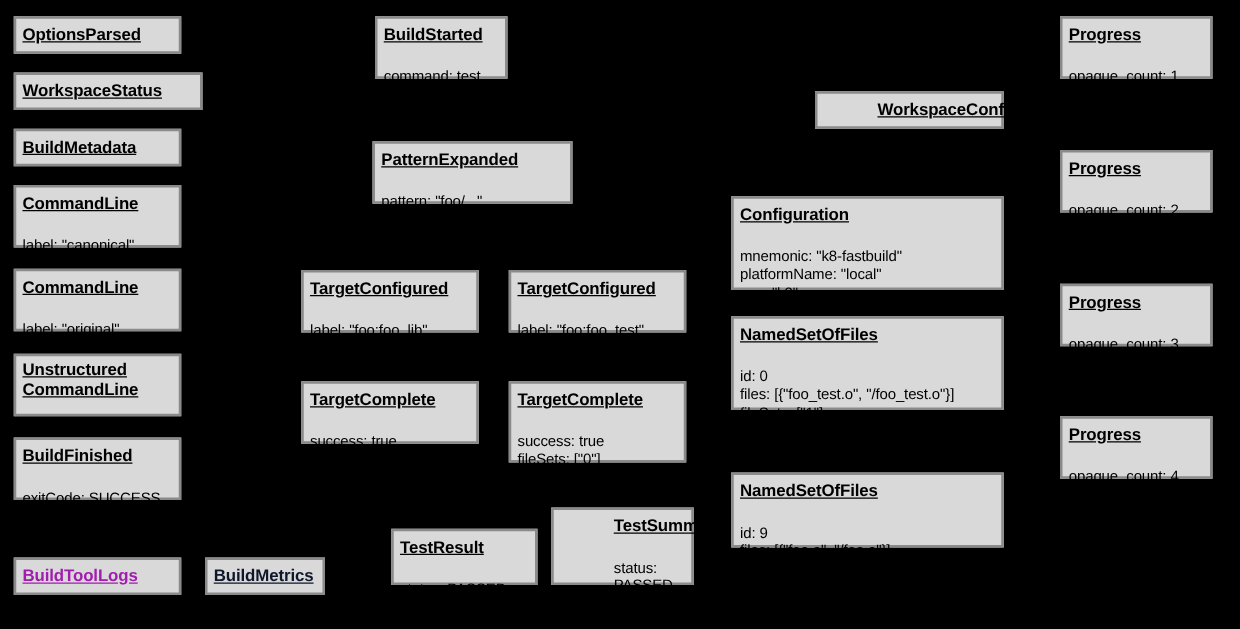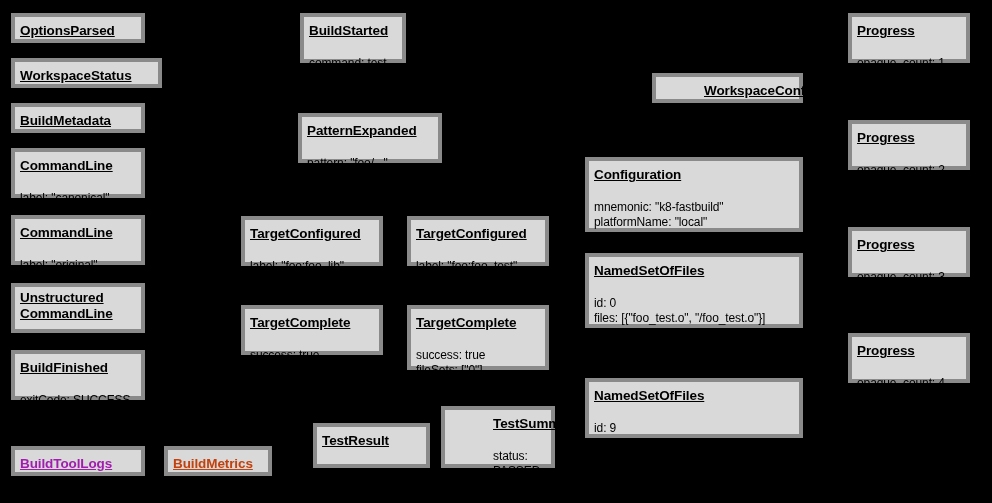--- a/index.html
+++ b/index.html
@@ -11,21 +11,21 @@
     position: relative;
     width: 992px;
     height: 503px;
     background: #000000;
     overflow: hidden;
     font-family: "Liberation Sans", sans-serif;
   }
   .node {
     position: absolute;
     background: #d9d9d9;
-    border: 4px solid #a21caf;
+    border: 2px solid #a21caf;
     box-sizing: border-box;
     padding: 3px 5px 4px 5px;
     color: #000000;
     line-height: 1.22;
   }
   .node-title {
     font-size: 13.5px;
     font-weight: bold;
     text-decoration: underline;
     display: inline-block;
@@ -48,23 +48,23 @@
 <div id="canvas" style="background: rgb(0, 0, 0);">
     <div class="node" style="left: 11px; top: 13px; width: 134px; height: 30px; background: rgb(217, 217, 217); border-color: rgb(138, 138, 138); color: rgb(0, 0, 0);"><div class="node-title">OptionsParsed</div></div>
     <div class="node" style="left: 11px; top: 58px; width: 151px; height: 30px; background: rgb(217, 217, 217); border-color: rgb(138, 138, 138); color: rgb(0, 0, 0);"><div class="node-title">WorkspaceStatus</div></div>
     <div class="node" style="left: 11px; top: 103px; width: 134px; height: 30px; background: rgb(217, 217, 217); border-color: rgb(138, 138, 138); color: rgb(0, 0, 0);"><div class="node-title">BuildMetadata</div></div>
     <div class="node" style="left: 11px; top: 148px; width: 134px; height: 50px; background: rgb(217, 217, 217); border-color: rgb(138, 138, 138); color: rgb(0, 0, 0);"><div class="node-title">CommandLine</div><div class="node-fields">label: "canonical"</div></div>
     <div class="node" style="left: 11px; top: 215px; width: 134px; height: 50px; background: rgb(217, 217, 217); border-color: rgb(138, 138, 138); color: rgb(0, 0, 0);"><div class="node-title">CommandLine</div><div class="node-fields">label: "original"</div></div>
     <div class="node" style="left: 11px; top: 283px; width: 134px; height: 50px; background: rgb(217, 217, 217); border-color: rgb(138, 138, 138); color: rgb(0, 0, 0);"><div class="node-title">Unstructured
 CommandLine</div></div>
     <div class="node" style="left: 11px; top: 350px; width: 134px; height: 50px; background: rgb(217, 217, 217); border-color: rgb(138, 138, 138); color: rgb(0, 0, 0);"><div class="node-title">BuildFinished</div><div class="node-fields">exitCode: SUCCESS</div></div>
     <div class="node" style="left: 11px; top: 446px; width: 134px; height: 30px; background: rgb(217, 217, 217); border-color: rgb(138, 138, 138); color: #a21caf;"><div class="node-title">BuildToolLogs</div></div>
-    <div class="node" style="left: 164px; top: 446px; width: 108px; height: 30px; background: rgb(217, 217, 217); border-color: rgb(138, 138, 138); color: #c2410c;"><div class="node-title">BuildMetrics</div></div>
+    <div class="node" style="left: 164px; top: 446px; width: 96px; height: 30px; background: rgb(217, 217, 217); border-color: rgb(138, 138, 138); color: #0f172a;"><div class="node-title">BuildMetrics</div></div>
     <div class="node" style="left: 300px; top: 13px; width: 106px; height: 50px; background: rgb(217, 217, 217); border-color: rgb(138, 138, 138); color: rgb(0, 0, 0);"><div class="node-title">BuildStarted</div><div class="node-fields">command: test</div></div>
-    <div class="node" style="left: 298px; top: 113px; width: 144px; height: 50px; background: rgb(217, 217, 217); border-color: rgb(138, 138, 138); color: rgb(0, 0, 0);"><div class="node-title">PatternExpanded</div><div class="node-fields">pattern: "foo/..."</div></div>
+    <div class="node" style="left: 298px; top: 113px; width: 160px; height: 50px; background: rgb(217, 217, 217); border-color: rgb(138, 138, 138); color: rgb(0, 0, 0);"><div class="node-title">PatternExpanded</div><div class="node-fields">pattern: "foo/..."</div></div>
     <div class="node" style="left: 241px; top: 216px; width: 142px; height: 50px; background: rgb(217, 217, 217); border-color: rgb(138, 138, 138); color: rgb(0, 0, 0);"><div class="node-title">TargetConfigured</div><div class="node-fields">label: "foo:foo_lib"</div></div>
     <div class="node" style="left: 407px; top: 216px; width: 142px; height: 50px; background: rgb(217, 217, 217); border-color: rgb(138, 138, 138); color: rgb(0, 0, 0);"><div class="node-title">TargetConfigured</div><div class="node-fields">label: "foo:foo_test"</div></div>
     <div class="node" style="left: 241px; top: 305px; width: 142px; height: 50px; background: rgb(217, 217, 217); border-color: rgb(138, 138, 138); color: rgb(0, 0, 0);"><div class="node-title">TargetComplete</div><div class="node-fields">success: true</div></div>
     <div class="node" style="left: 407px; top: 305px; width: 142px; height: 65px; background: rgb(217, 217, 217); border-color: rgb(138, 138, 138); color: rgb(0, 0, 0);"><div class="node-title">TargetComplete</div><div class="node-fields">success: true
 fileSets: ["0"]</div></div>
     <div class="node" style="left: 313px; top: 423px; width: 117px; height: 45px; background: rgb(217, 217, 217); border-color: rgb(138, 138, 138); color: rgb(0, 0, 0);"><div class="node-title">TestResult</div><div class="node-fields">status: PASSED</div></div>
     <div class="node" style="left: 441px; top: 406px; width: 114px; height: 62px; background: rgb(217, 217, 217); border-color: rgb(138, 138, 138); color: rgb(0, 0, 0); padding-left: 48px;"><div class="node-title">TestSummary</div><div class="node-fields">status: PASSED
 runs: 1</div></div>
     <div class="node" style="left: 652px; top: 73px; width: 151px; height: 30px; background: rgb(217, 217, 217); border-color: rgb(138, 138, 138); color: rgb(0, 0, 0); padding-left: 48px;"><div class="node-title">WorkspaceConfig</div></div>
     <div class="node" style="left: 585px; top: 157px; width: 218px; height: 75px; background: rgb(217, 217, 217); border-color: rgb(138, 138, 138); color: rgb(0, 0, 0);"><div class="node-title">Configuration</div><div class="node-fields">mnemonic: "k8-fastbuild"

